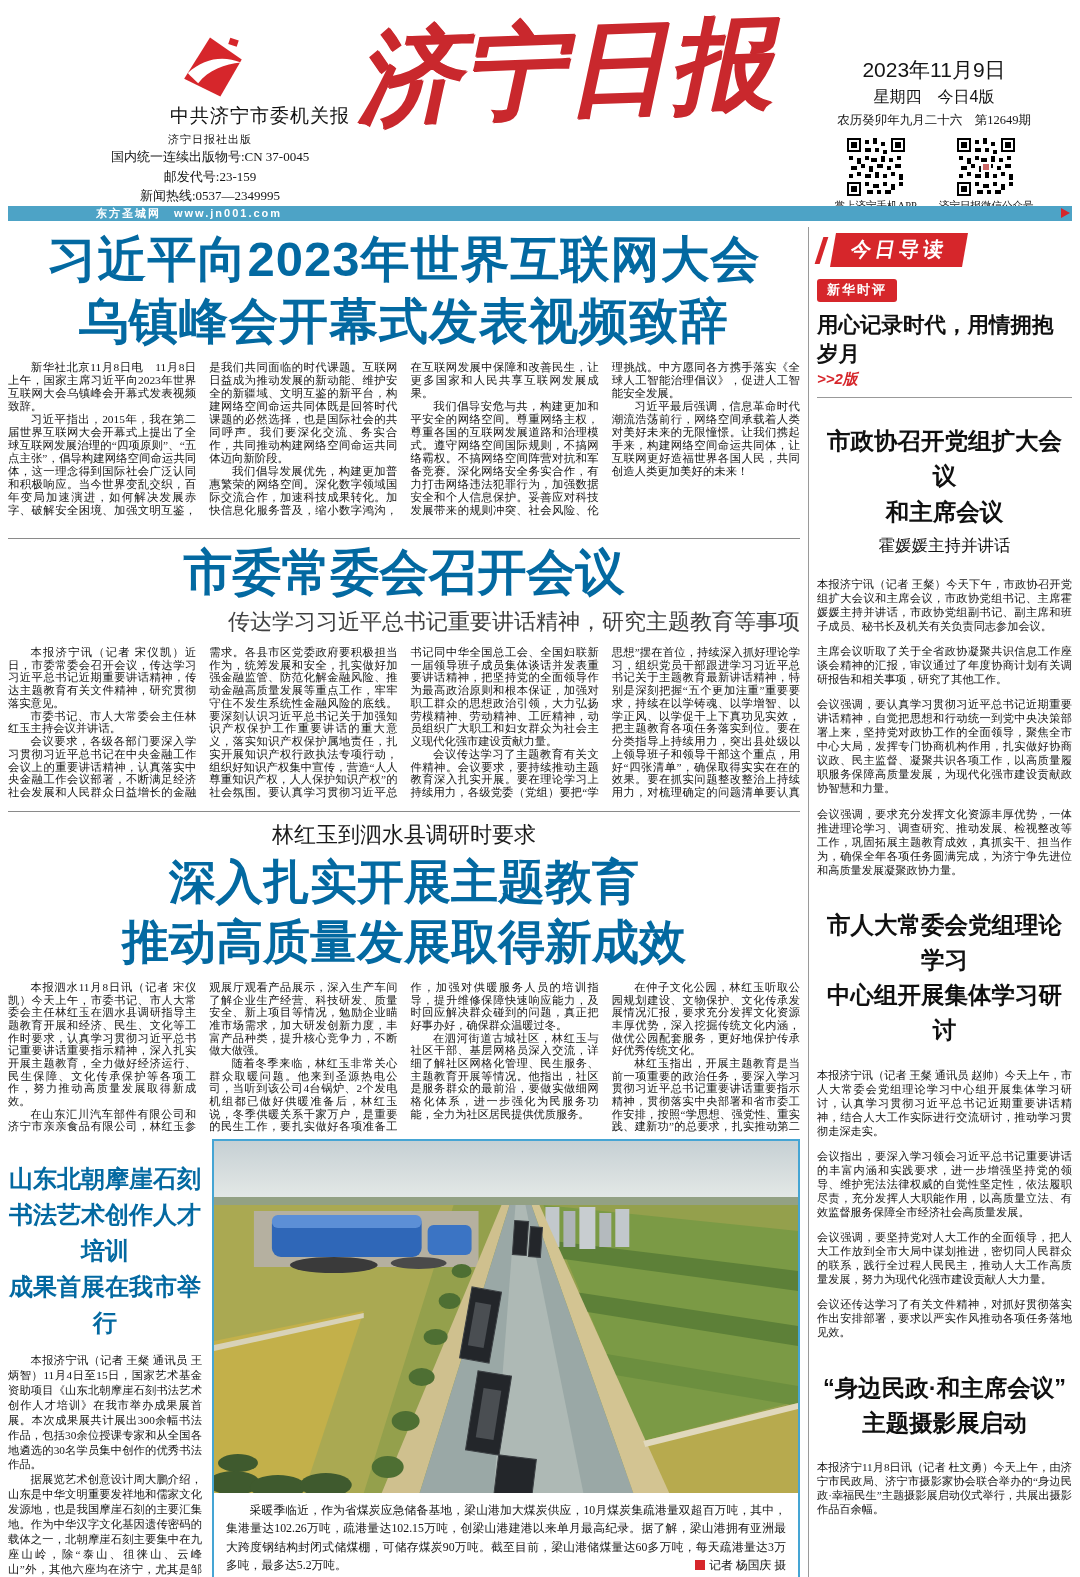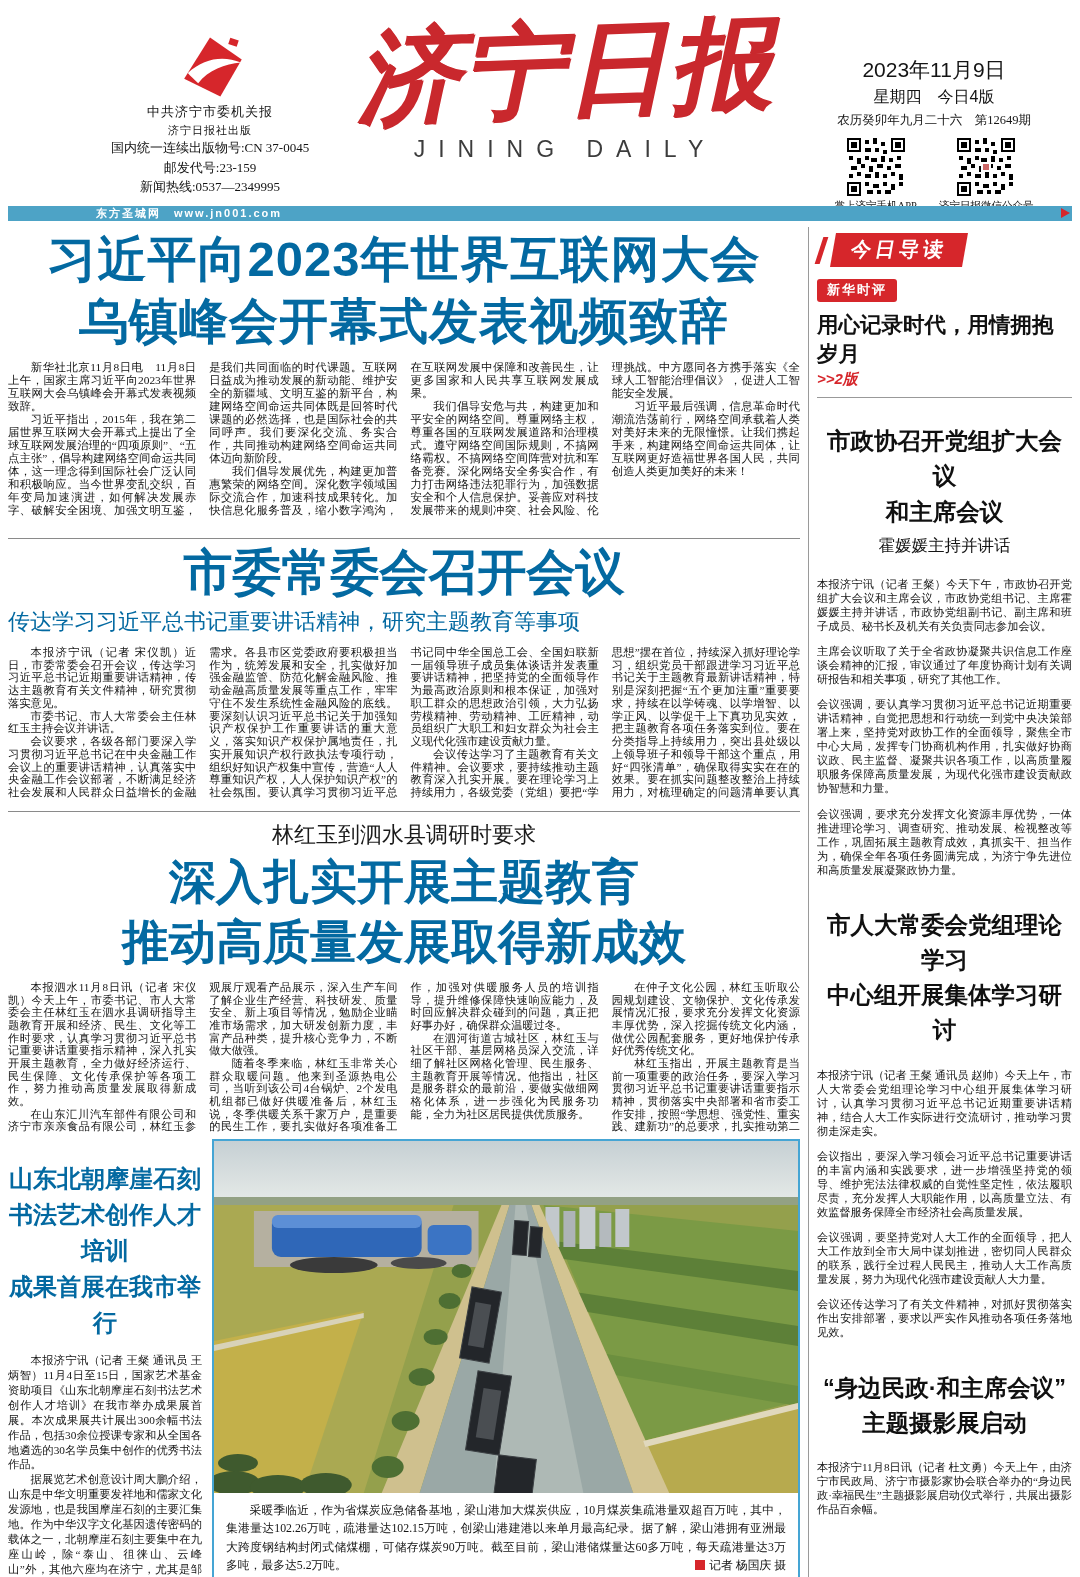--- a/index.html
+++ b/index.html
@@ -3,21 +3,21 @@
 <meta charset="utf-8">
 <style>
   html,body{margin:0;padding:0;background:#e9e9e7;}
   .page{width:1080px;height:1577px;margin:0 auto;background:#ffffff;position:relative;
         overflow:hidden;box-sizing:border-box;padding:0 8px;outline:1px solid #d5d5d2;
         font-family:"Liberation Serif",serif;color:#141414;}
   
   .header{position:relative;height:206px;}
   .pub-block{position:absolute;left:62px;top:36px;width:280px;text-align:center;line-height:1.5;}
   .logo{width:74px;height:62px;margin:0 auto 4px;display:block;}
-  .pub-l1{font-family:"Liberation Sans",sans-serif;font-size:13px;letter-spacing:1px;}
+  .pub-l1{font-family:"Liberation Sans",sans-serif;font-size:19px;letter-spacing:1px;text-align:right;}
   .pub-l2{font-family:"Liberation Sans",sans-serif;font-size:11px;letter-spacing:1px;}
   .pub-l3{font-size:13px;}
   .masthead-block{position:absolute;left:322px;top:6px;width:470px;text-align:center;}
   .masthead-script{font-family:"DejaVu Serif",serif;font-style:italic;font-weight:bold;
         font-size:102px;line-height:1.25;color:#c9282d;letter-spacing:2px;
         transform:rotate(-2deg);display:inline-block;text-shadow:1px 1px 0 #c9282d;}
   .masthead-en{font-family:"Liberation Sans",sans-serif;font-size:23px;letter-spacing:13px;
         color:#3c3c3c;margin-top:2px;}
   .date-block{position:absolute;right:2px;top:56px;width:272px;text-align:center;}
   .date-l1{font-family:"Liberation Sans",sans-serif;font-size:21px;}
@@ -37,22 +37,22 @@
   
   .content{display:flex;align-items:stretch;}
   .main-col{width:792px;flex:none;}
   .v-divider{width:1px;background:#9a9a9a;margin:6px 8px 0 8px;flex:none;}
   .sidebar{flex:1;min-width:0;}
   .rule{border:none;border-top:1px solid #8a8a8a;margin:5px 0;}
   
   .hl{font-family:"Liberation Sans",sans-serif;font-weight:900;text-align:center;color:#0369a1;}
   .lead-hl{font-size:49px;line-height:1.26;margin:8px 0 9px;letter-spacing:1px;}
   .art2-hl{font-size:49px;line-height:1.15;margin-top:5px;}
-  .art2-sub{text-align:left;font-family:Liberation Sans, sans-serif;font-size:22px;
-        color:#0369a1;margin:6px 0 9px;}
+  .art2-sub{text-align:right;font-family:Liberation Sans, sans-serif;font-size:22px;
+        color:#404040;margin:6px 0 9px;}
   .kicker{text-align:center;font-size:22px;margin:8px 0 2px;color:#1a1a1a;}
   .art3-hl{font-size:47px;line-height:1.28;margin-bottom:9px;}
   
   .cols4{column-count:4;column-gap:13px;text-align:justify;overflow:hidden;}
   .cols4 p,.onecol p,.caption-text p{margin:0;text-indent:2em;}
   .lead-body{height:172px;font-size:11.4px;line-height:1.14;}
   .art2-body{height:160px;font-size:11.3px;line-height:1.13;}
   .art3-body{height:152px;font-size:11.2px;line-height:1.13;}
   
   .bottom-row{display:flex;margin-top:6px;}
@@ -153,21 +153,20 @@
       </svg>
       <div class="pub-l1">中共济宁市委机关报</div>
       <div class="pub-l2">济宁日报社出版</div>
       <div class="pub-l3">国内统一连续出版物号:CN 37-0045</div>
       <div class="pub-l3">邮发代号:23-159</div>
       <div class="pub-l3">新闻热线:0537—2349995</div>
     </div>
 
     <div class="masthead-block">
       <div class="masthead-script">济宁日报</div>
-      <div class="masthead-en">JINING DAILY</div>
     </div>
 
     <div class="date-block">
       <div class="date-l1">2023年11月9日</div>
       <div class="date-l2">星期四　今日4版</div>
       <div class="date-l3">农历癸卯年九月二十六　第12649期</div>
       <div class="qr-row">
         <div class="qr-item">
           <svg class="qr" viewBox="0 0 29 29">
               <use href="#qrpat"></use>

